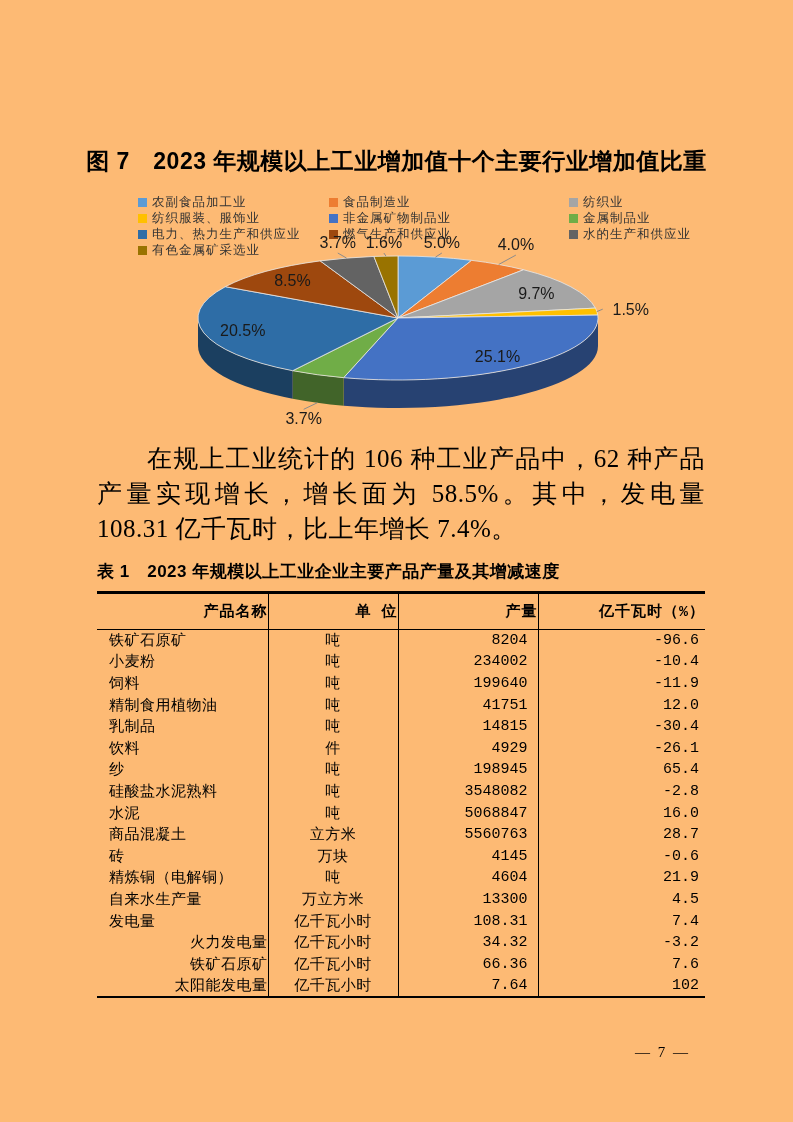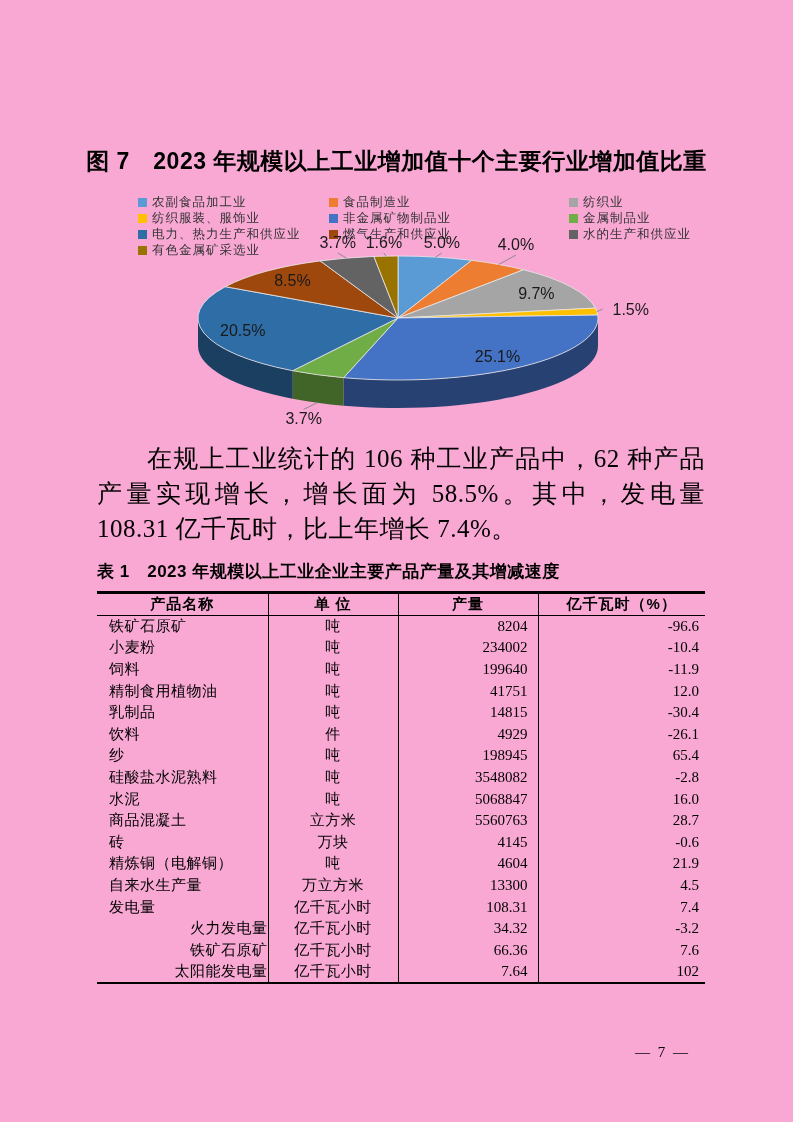--- a/index.html
+++ b/index.html
@@ -1,19 +1,19 @@
 <!DOCTYPE html>
 <html><head>
 <meta charset="utf-8">
 <style>
   * { margin:0; padding:0; box-sizing:border-box; }
   html,body { background:#fff; }
   .page {
     position:relative; width:793px; height:1122px; margin:0 auto;
-    background:#f9a8d4; overflow:hidden; color:#000;
+    background:#fdba74; overflow:hidden; color:#000;
     font-family:"Liberation Sans", sans-serif;
   }
   .fig-title {
     position:absolute; top:146px; left:0; width:100%;
     text-align:center; font-size:23px; font-weight:bold; letter-spacing:0.5px;
   }
   .legend {
     position:absolute; left:138px; top:194px;
     display:grid; grid-template-columns:175px 224px auto;
     grid-auto-rows:16px; column-gap:16px;
@@ -33,25 +33,25 @@
     position:absolute; top:560px; left:97px; width:608px;
     text-align:left; font-size:17px; font-weight:bold; letter-spacing:0.5px;
   }
   table.products {
     position:absolute; left:97px; top:591px; width:608px;
     border-collapse:collapse; table-layout:fixed;
     border-top:3px solid #000; border-bottom:2.5px solid #000;
   }
   table.products thead tr { border-bottom:1.5px solid #000; }
   table.products th {
-    height:23px; font-size:15px; font-weight:bold; text-align:center;
+    height:37px; font-size:15px; font-weight:bold; text-align:right;
     vertical-align:middle; letter-spacing:1px;
   }
   table.products td { height:21.6px; font-size:15px; vertical-align:middle; }
-  table.products th + th, table.products td + td { border-left:1px solid #000; }
+  table.products th + th, table.products td + td { border-left:1px solid #000;font-family:Liberation Mono, monospace; }
   td.c-name { text-align:left; padding-left:12px; letter-spacing:0.5px; }
   td.c-name.indent { padding-left:28px;text-align:right; }
   td.c-unit { text-align:center; letter-spacing:0.5px; }
   td.c-output { text-align:right; padding-right:10px; font-family:"Liberation Serif", serif; }
   td.c-growth { text-align:right; padding-right:6px; font-family:"Liberation Serif", serif; }
   .page-num {
     position:absolute; top:1044px; right:103px; font-size:15px;
     font-family:"Liberation Serif", serif; letter-spacing:2px;
   }
 </style>

